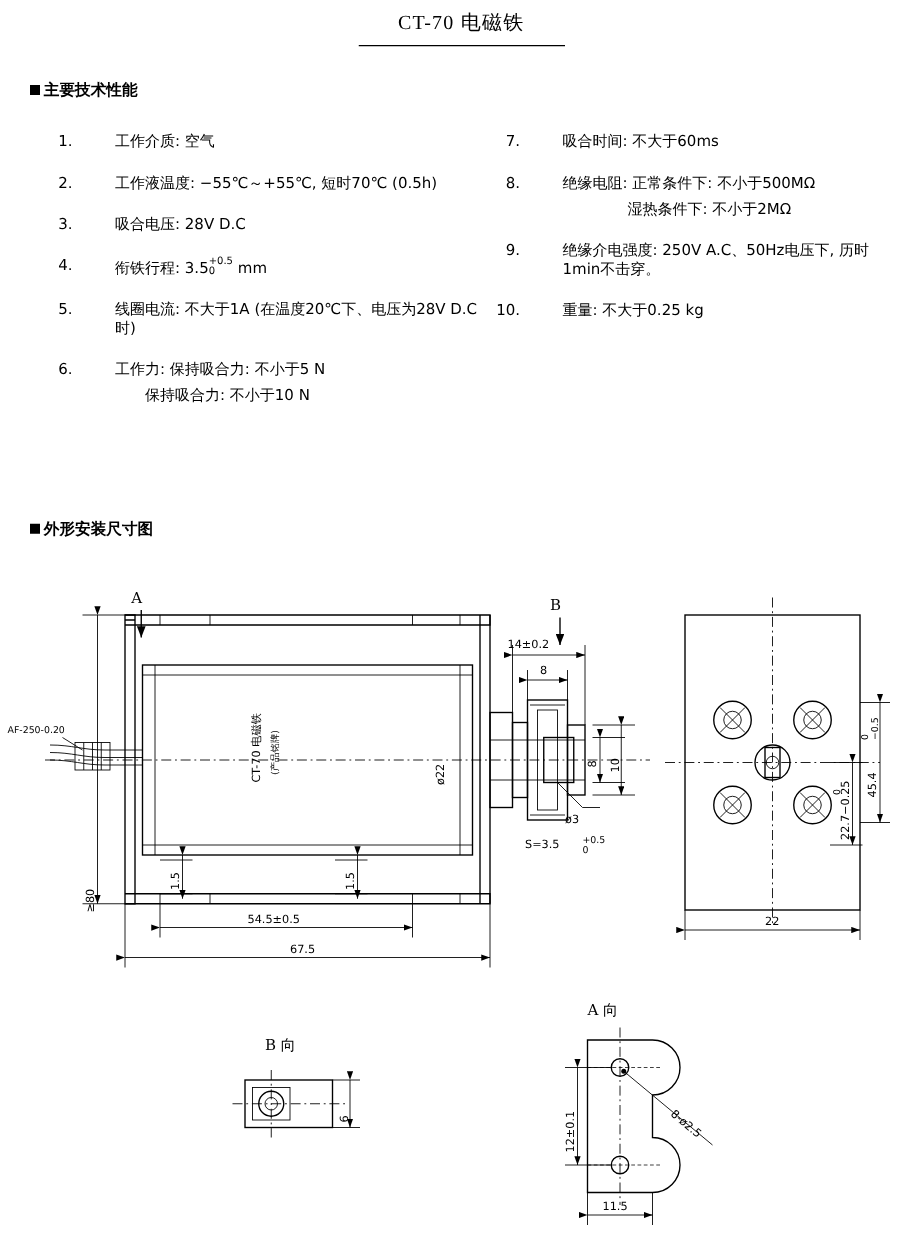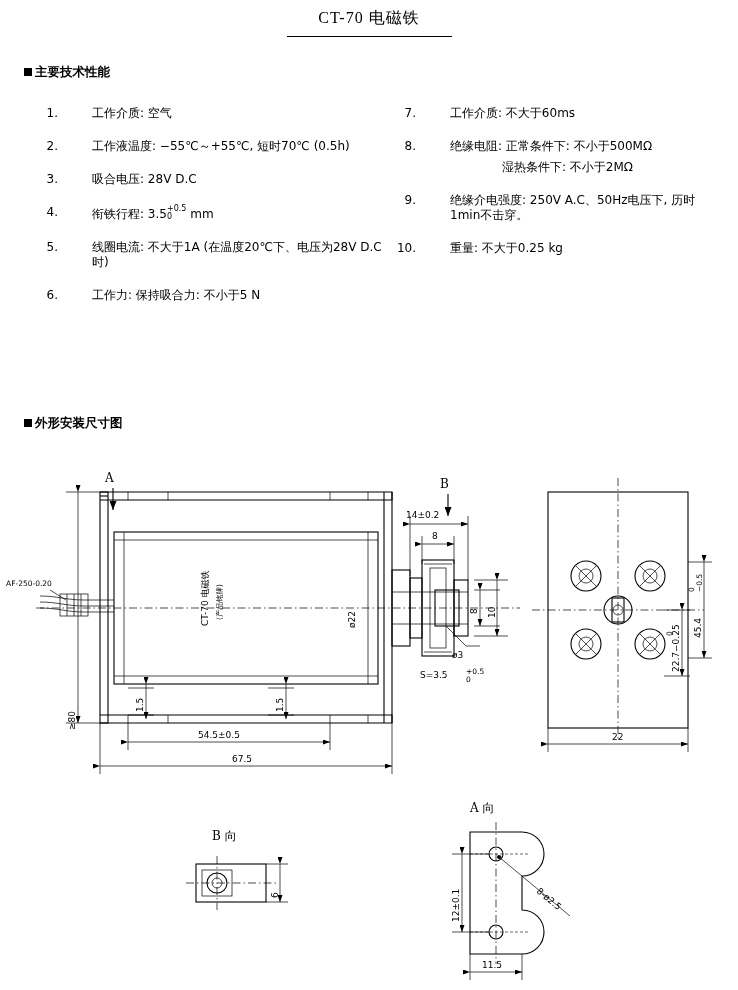--- a/index.html
+++ b/index.html
@@ -164,26 +164,27 @@
       <span class="spec-txt"><span>衔铁行程: 3.5</span><span class="tol"><span style="display:block">+0.5</span><span style="display:block">0</span></span>&nbsp;<span>mm</span></span>
     </div>
     <div class="spec-item">
       <span class="spec-num">5.</span>
       <span class="spec-txt">线圈电流: 不大于1A (在温度20℃下、电压为28V D.C时)</span>
     </div>
     <div class="spec-item" style="margin-bottom:4px">
       <span class="spec-num">6.</span>
       <span class="spec-txt">工作力: 保持吸合力: 不小于5 N</span>
     </div>
+    <div class="spec-sub2">保持吸合力: 不小于10 N</div>
   </div>
 
   <div class="spec-col" id="spec-right">
     <div class="spec-item">
       <span class="spec-num">7.</span>
-      <span class="spec-txt">工作介质: 不大于60ms</span>
+      <span class="spec-txt">吸合时间: 不大于60ms</span>
     </div>
     <div class="spec-item" style="margin-bottom:4px">
       <span class="spec-num">8.</span>
       <span class="spec-txt">绝缘电阻: 正常条件下: 不小于500MΩ</span>
     </div>
     <div class="spec-sub" style="margin-left:112px">湿热条件下: 不小于2MΩ</div>
     <div class="spec-item">
       <span class="spec-num">9.</span>
       <span class="spec-txt">绝缘介电强度: 250V A.C、50Hz电压下, 历时1min不击穿。</span>
     </div>

